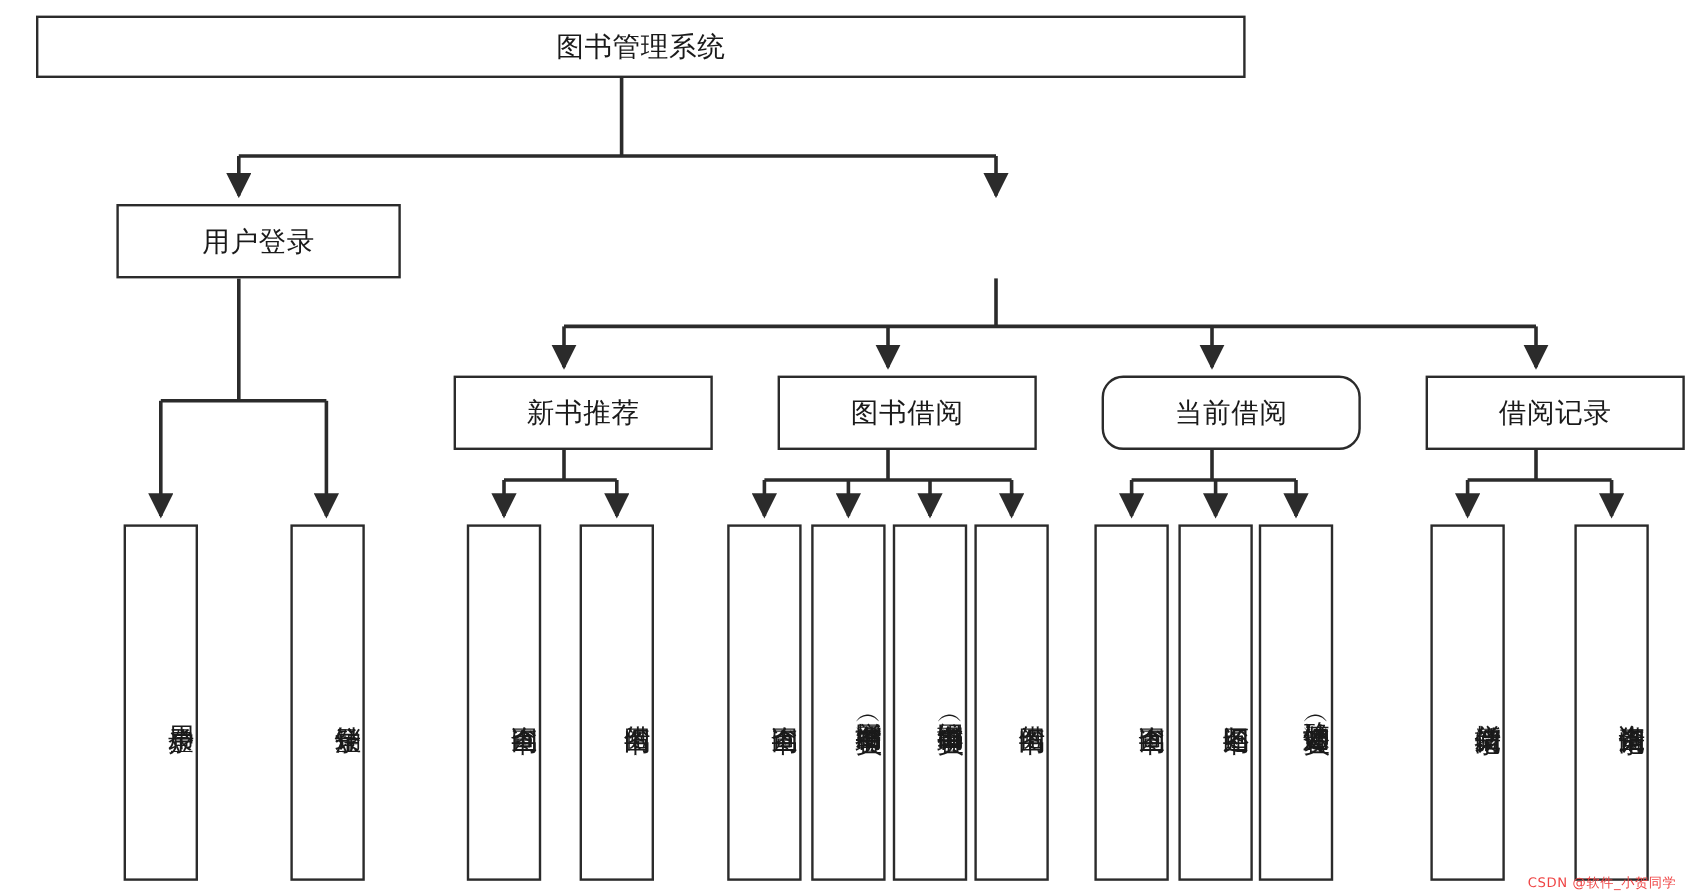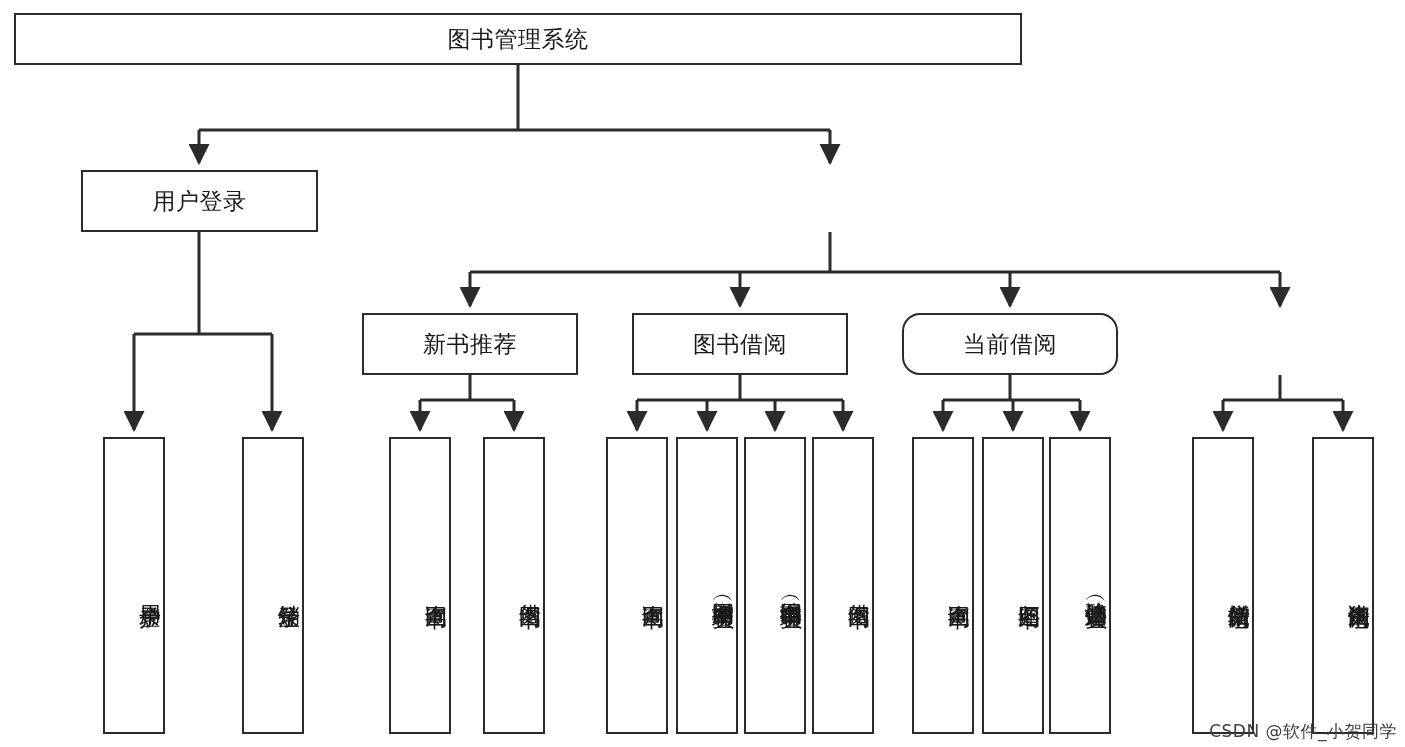--- a/index.html
+++ b/index.html
@@ -31,42 +31,43 @@
     background: #ffffff;
     display: flex;
     align-items: center;
     justify-content: center;
     color: #1a1a1a;
     text-align: center;
   }
   .node.horiz {
     font-size: 23px;
     letter-spacing: 0.5px;
+    margin-left: 16px;
   }
   .node.vert {
     writing-mode: vertical-rl;
     text-orientation: upright;
     font-size: 22px;
     line-height: 1.18;
     letter-spacing: 1px;
     align-items: flex-start;
     justify-content: center;
     padding-top: 6px;
   }
   .node.vert .vlabel {
     writing-mode: vertical-rl;
     text-orientation: upright;
     white-space: normal;
   }
   .watermark {
     position: absolute;
     right: 8px;
     bottom: 4px;
-    font-size: 17px;
-    color: #404040;
+    font-size: 11px;
+    color: #ef4444;
     letter-spacing: 0.5px;
     white-space: nowrap;
   }
 </style>
 </head>
 <body>
 
 <div id="canvas">
 
   <svg id="edges" viewBox="0 0 1405 747" width="1405" height="747" xmlns="http://www.w3.org/2000/svg">
@@ -129,20 +130,23 @@
 
   <div class="node horiz" style="left:632px; top:313px; width:216px; height:62px;">
     <span>图书借阅</span>
   </div>
   <div class="node horiz" style="left:362px; top:313px; width:216px; height:62px;">
     <span>新书推荐</span>
   </div>
   <div class="node horiz" style="left:902px; top:313px; width:216px; height:62px;border-radius:18px;">
     <span>当前借阅</span>
   </div>
+  <div class="node horiz" style="left:1172px; top:313px; width:216px; height:62px;">
+    <span>借阅记录</span>
+  </div>
 
   <div class="node vert" style="left:103px; top:437px; width:62px; height:297px;">
     <span class="vlabel">用户登录</span>
   </div>
   <div class="node vert" style="left:242px; top:437px; width:62px; height:297px;">
     <span class="vlabel">注销登录</span>
   </div>
 
   <div class="node vert" style="left:389px; top:437px; width:62px; height:297px;">
     <span class="vlabel">查询图书</span>

